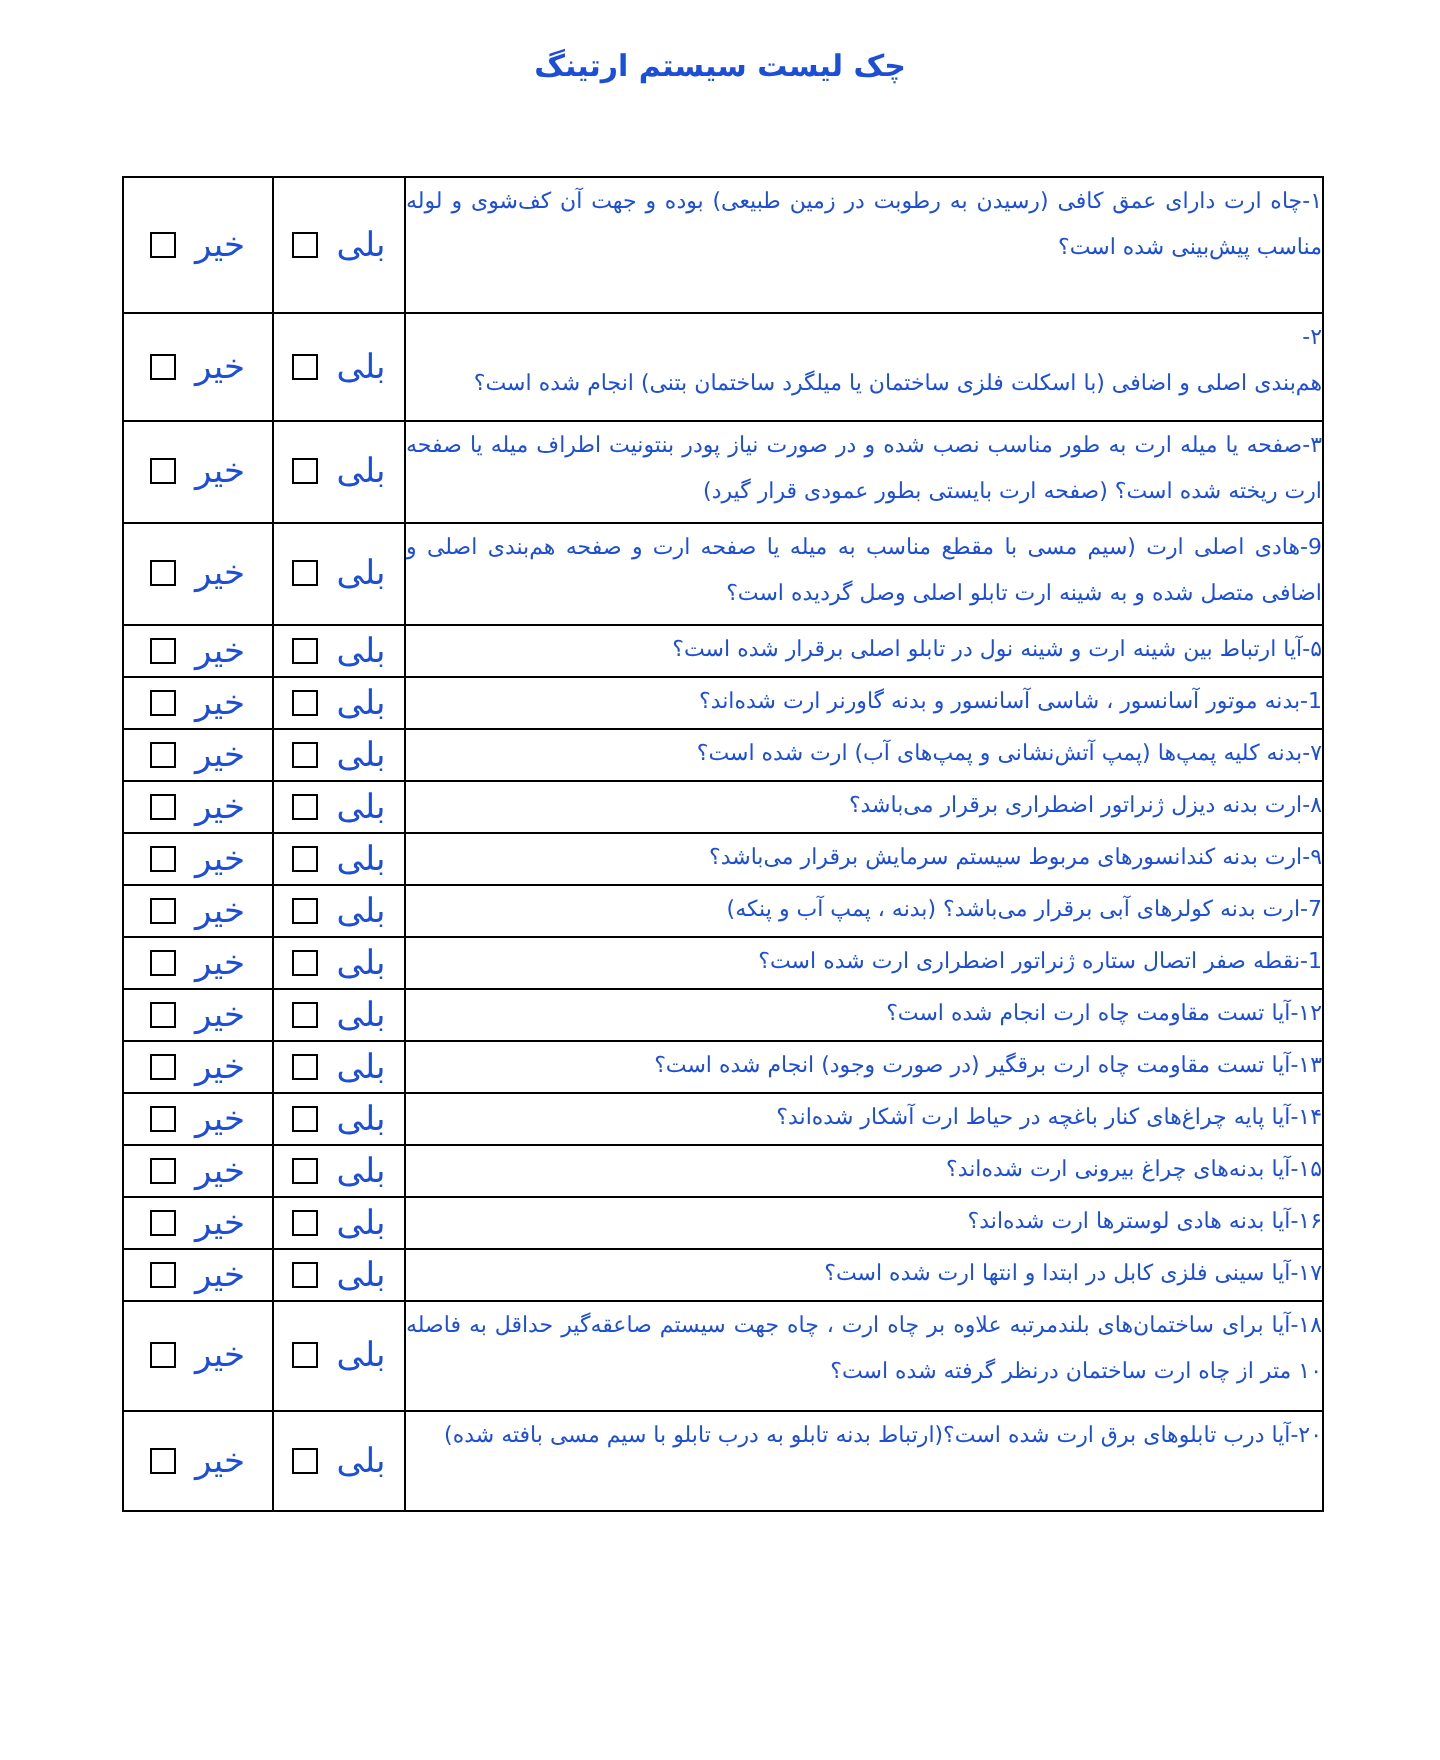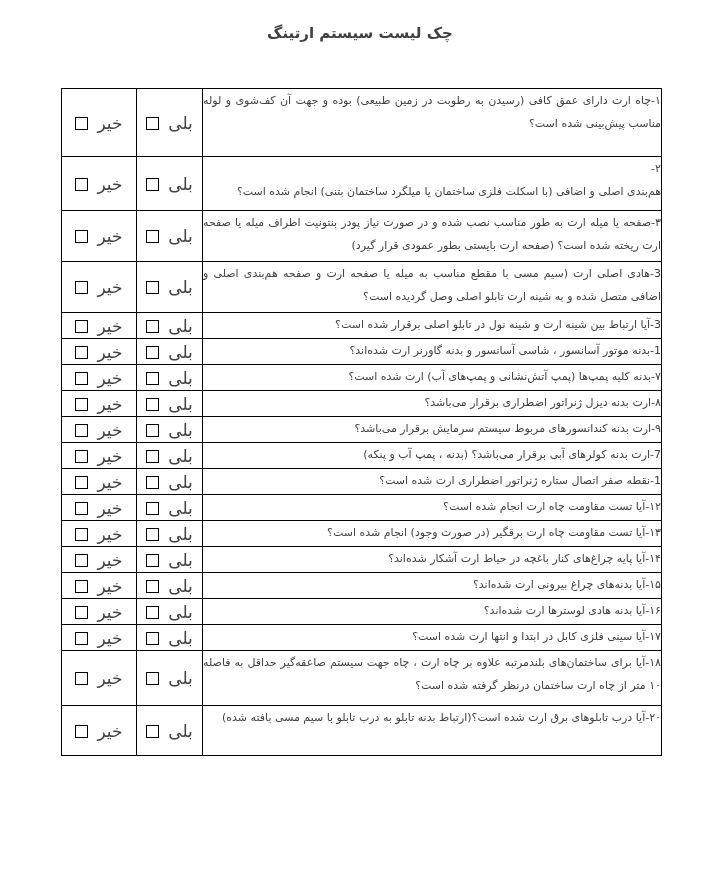--- a/index.html
+++ b/index.html
@@ -1,20 +1,20 @@
 <!DOCTYPE html>
 <html lang="fa" dir="rtl"><head>
 <meta charset="utf-8">
 <style>
   html,body{margin:0;padding:0;background:#ffffff;}
   .page{
     position:relative;
     width:720px;height:880px;
     background:#ffffff;
-    color:#404040;
+    color:#1d4ed8;
     font-family:"DejaVu Sans", sans-serif;
     direction:rtl;
     overflow:hidden;
   }
   .title{
     position:absolute;
     top:24px;left:0;right:0;
     text-align:center;
     font-size:15px;
     font-weight:bold;
@@ -82,26 +82,26 @@
 هم‌بندی اصلی و اضافی (با اسکلت فلزی ساختمان یا میلگرد ساختمان بتنی) انجام شده است؟</td>
           <td class="c"><span class="lbl">بلی</span><span class="box"></span></td>
           <td class="c"><span class="lbl">خیر</span><span class="box"></span></td>
         </tr>
         <tr style="height: 51px;">
           <td class="q">۳-صفحه یا میله ارت به طور مناسب نصب شده و در صورت نیاز پودر بنتونیت اطراف میله یا صفحه ارت ریخته شده است؟ (صفحه ارت بایستی بطور عمودی قرار گیرد)</td>
           <td class="c"><span class="lbl">بلی</span><span class="box"></span></td>
           <td class="c"><span class="lbl">خیر</span><span class="box"></span></td>
         </tr>
         <tr style="height: 51px;">
-          <td class="q">3-هادی اصلی ارت (سیم مسی با مقطع مناسب به میله یا صفحه ارت و صفحه هم‌بندی اصلی و اضافی متصل شده و به شینه ارت تابلو اصلی وصل گردیده است؟</td>
+          <td class="q">9-هادی اصلی ارت (سیم مسی با مقطع مناسب به میله یا صفحه ارت و صفحه هم‌بندی اصلی و اضافی متصل شده و به شینه ارت تابلو اصلی وصل گردیده است؟</td>
           <td class="c"><span class="lbl">بلی</span><span class="box"></span></td>
           <td class="c"><span class="lbl">خیر</span><span class="box"></span></td>
         </tr>
         <tr style="height: 26px;">
-          <td class="q">3-آیا ارتباط بین شینه ارت و شینه نول در تابلو اصلی برقرار شده است؟</td>
+          <td class="q">۵-آیا ارتباط بین شینه ارت و شینه نول در تابلو اصلی برقرار شده است؟</td>
           <td class="c"><span class="lbl">بلی</span><span class="box"></span></td>
           <td class="c"><span class="lbl">خیر</span><span class="box"></span></td>
         </tr>
         <tr style="height: 26px;">
           <td class="q">1-بدنه موتور آسانسور ، شاسی آسانسور و بدنه گاورنر ارت شده‌اند؟</td>
           <td class="c"><span class="lbl">بلی</span><span class="box"></span></td>
           <td class="c"><span class="lbl">خیر</span><span class="box"></span></td>
         </tr>
         <tr style="height: 26px;">
           <td class="q">۷-بدنه کلیه پمپ‌ها (پمپ آتش‌نشانی و پمپ‌های آب) ارت شده است؟</td>

